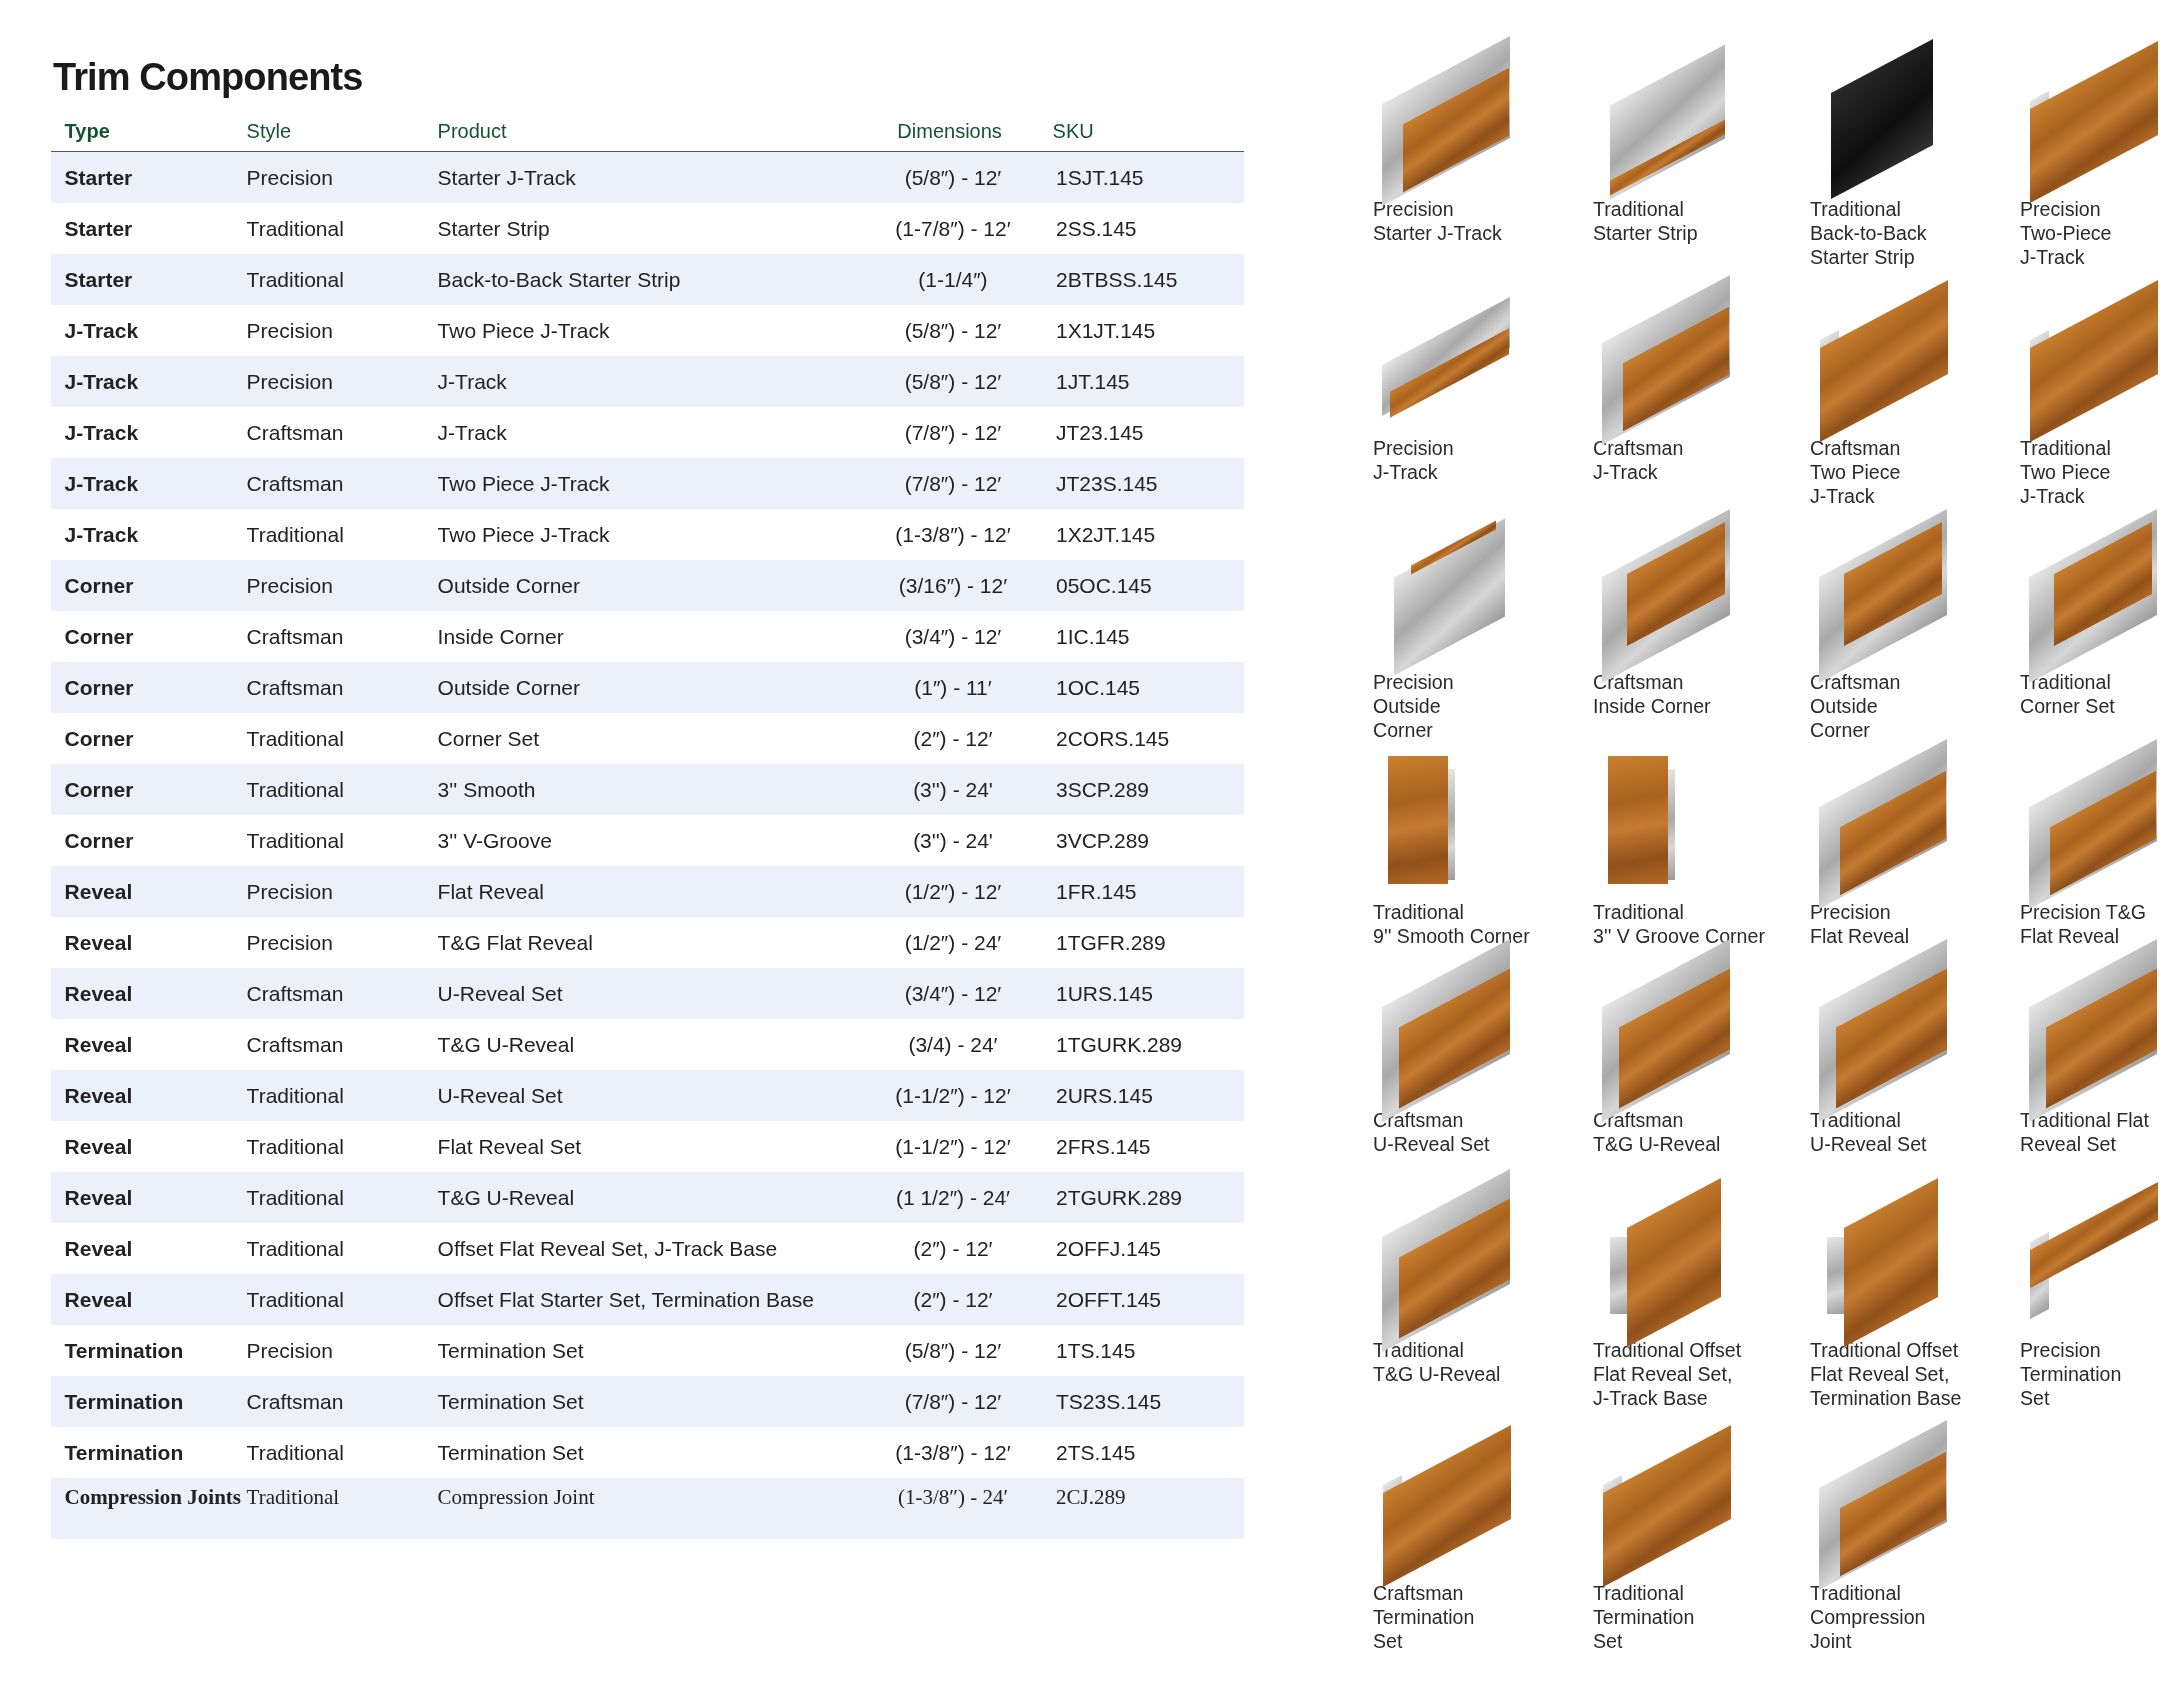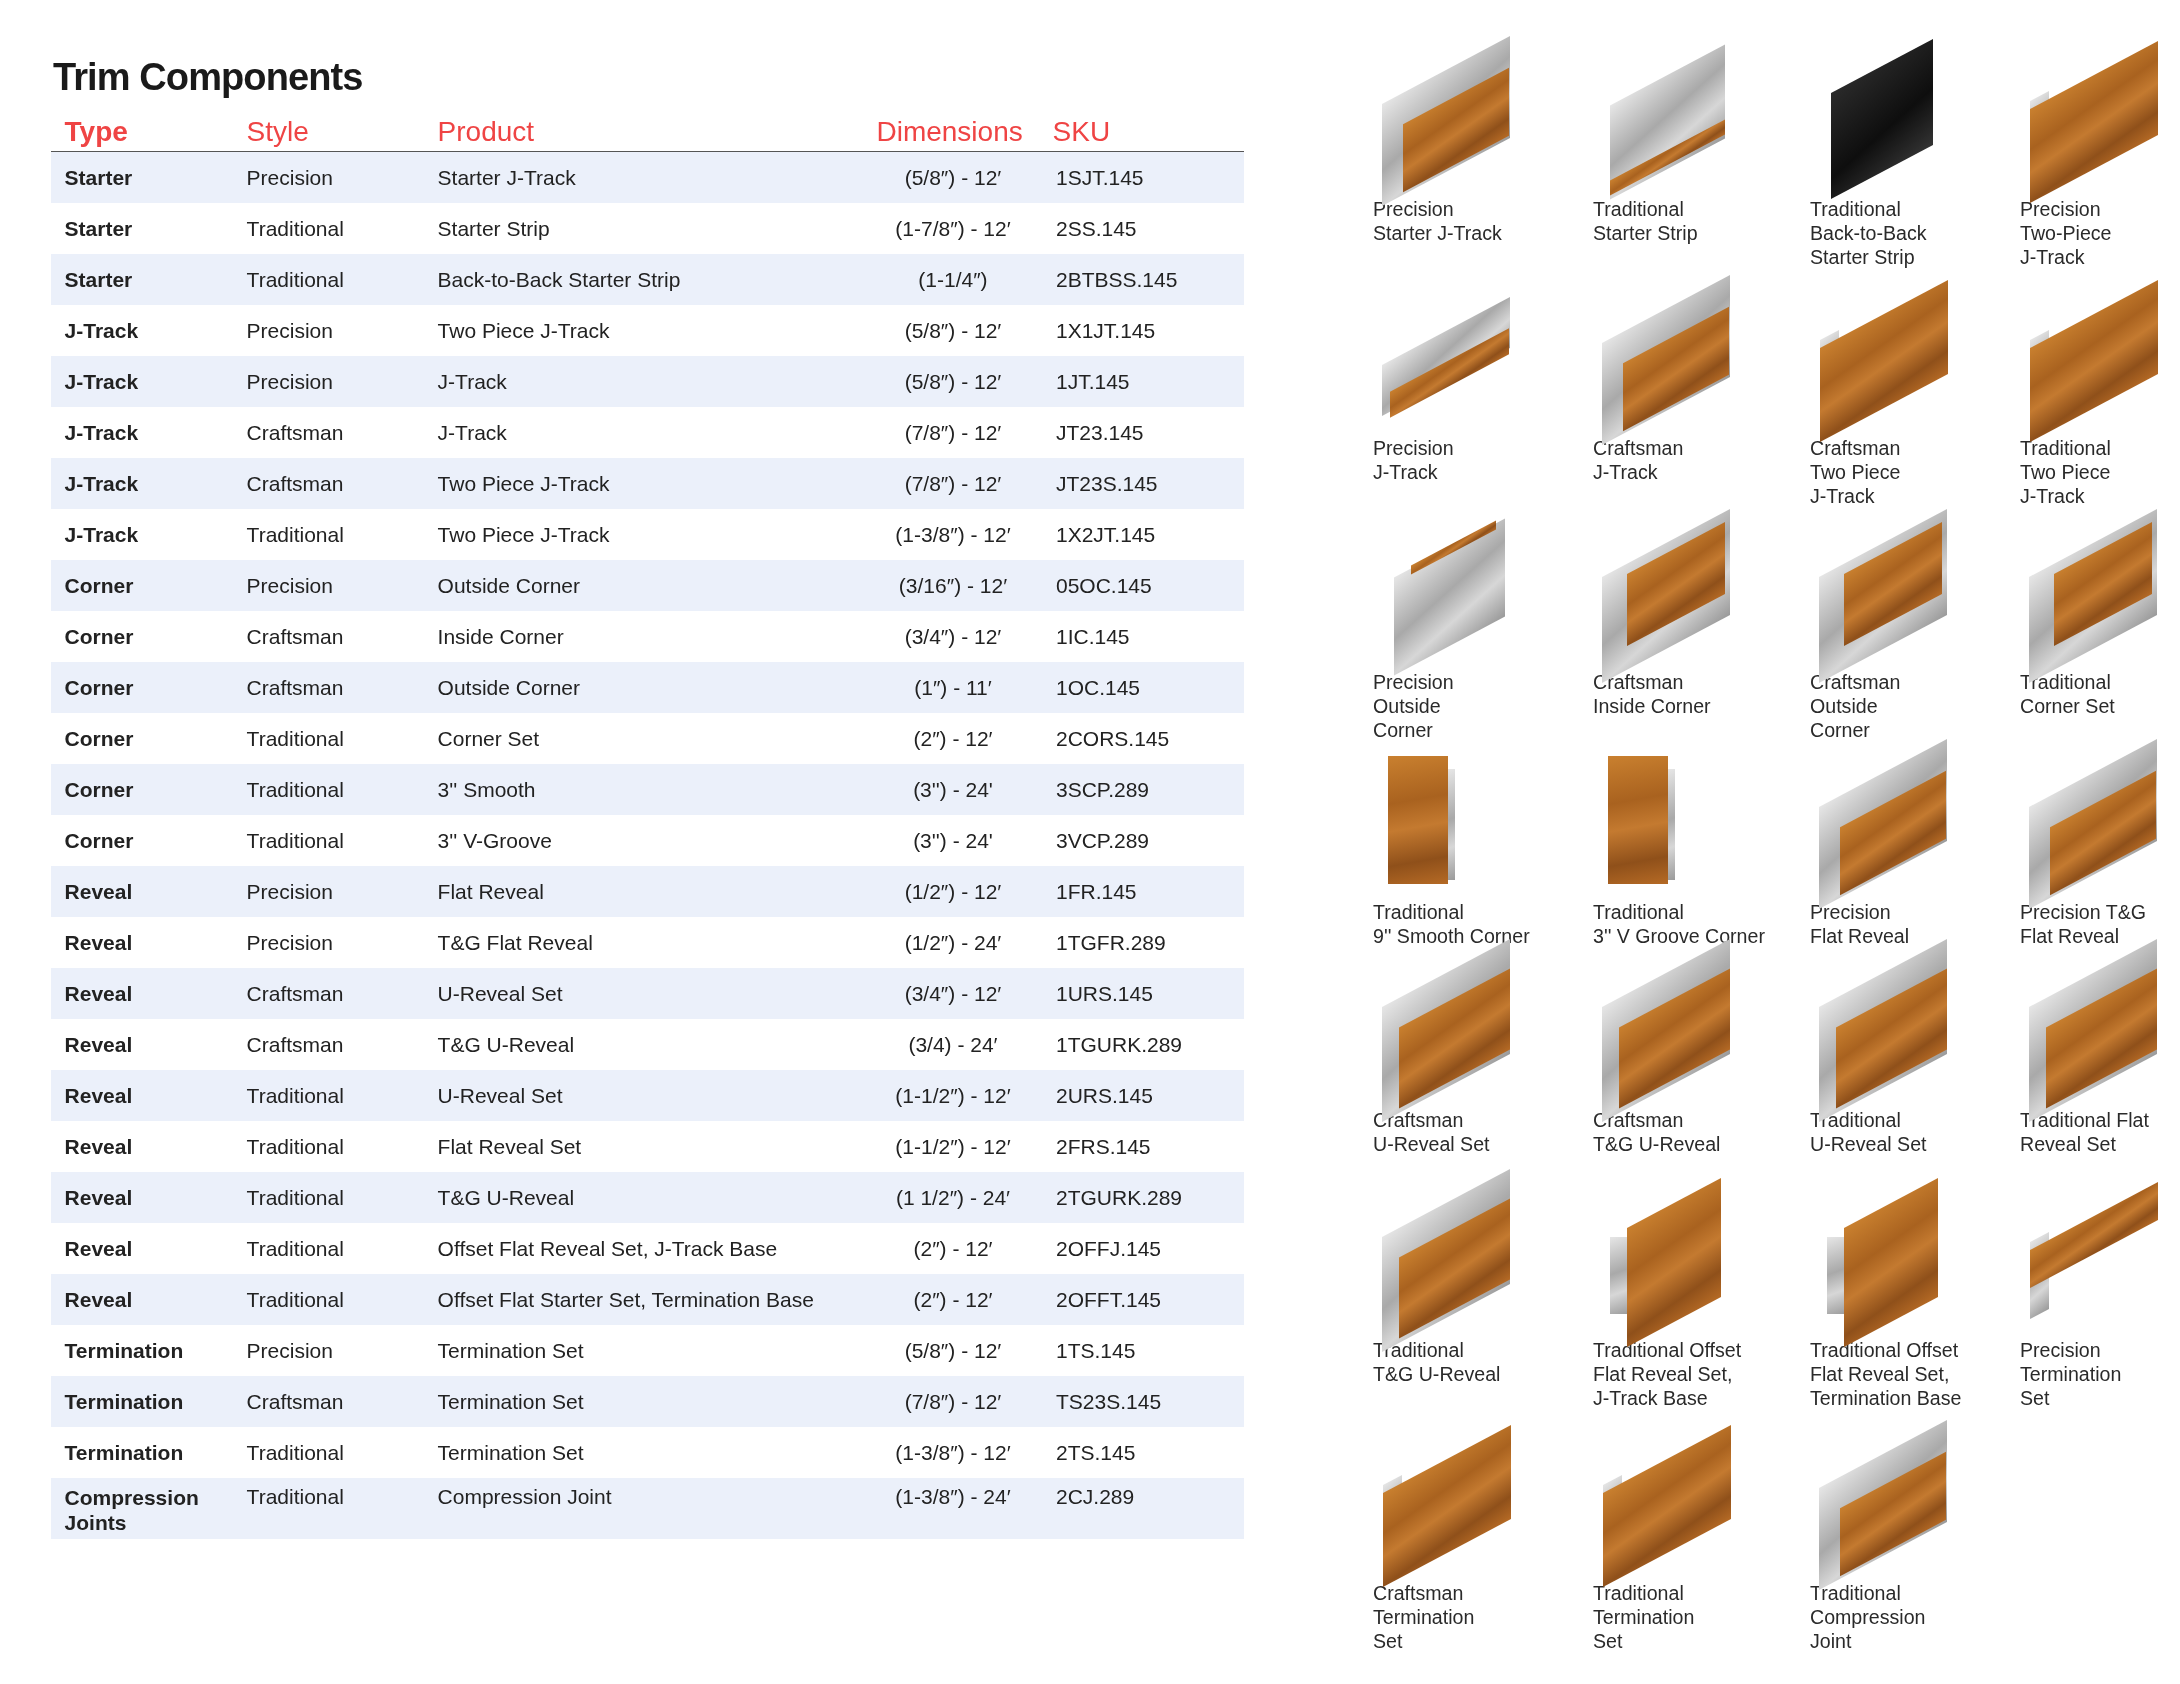--- a/index.html
+++ b/index.html
@@ -2,25 +2,25 @@
 <html style="font-size:13.6px"><head>
 <meta charset="utf-8">
 <style>
   html, body { margin:0; padding:0; background:#ffffff; }
   body { width:2181px; height:1685px; position:relative; overflow:hidden;
          font-family:"Liberation Sans", "DejaVu Sans", sans-serif; color:#1d1d1f; }
   .title { position:absolute; left:53px; top:56px; font-size:38px; font-weight:700;
            letter-spacing:-0.9px; color:#1a1a1a; margin:0; }
   .table { position:absolute; left:51px; top:112px; width:1193px; }
   .thead { display:flex; height:39px; align-items:center; border-bottom:1.7px solid #555; }
-  .th { font-size:28px; color:#ef4444; }
+  .th { font-size:20px; color:#14532d; }
   .th.type { font-weight:700; }
   .tr { display:flex; height:51px; align-items:center; }
   .tr.band { background:#ebf0fa; }
-  .tr.tall { height:61px; align-items:flex-start; padding-top:6.8px; box-sizing:border-box; }
+  .tr.tall { height:61px; align-items:flex-start; padding-top:6.8px; box-sizing:border-box;font-family:Liberation Serif, serif; }
   .td { font-size:21px; color:#222; white-space:nowrap; }
   .c-type { width:182px; padding-left:13.6px; font-weight:700; white-space:normal; line-height:25.6px; }
   .c-style { width:191px; }
   .c-product { width:409px; }
   .c-dim { width:206px; padding-left:3.4px;text-align:center; }
   .c-sku { width:170px; }
   .thead .c-dim { padding-left:0; }
 
   .grid { position:absolute; left:1373px; top:49px; width:801px; }
   .tile { position:absolute; width:204px; }

